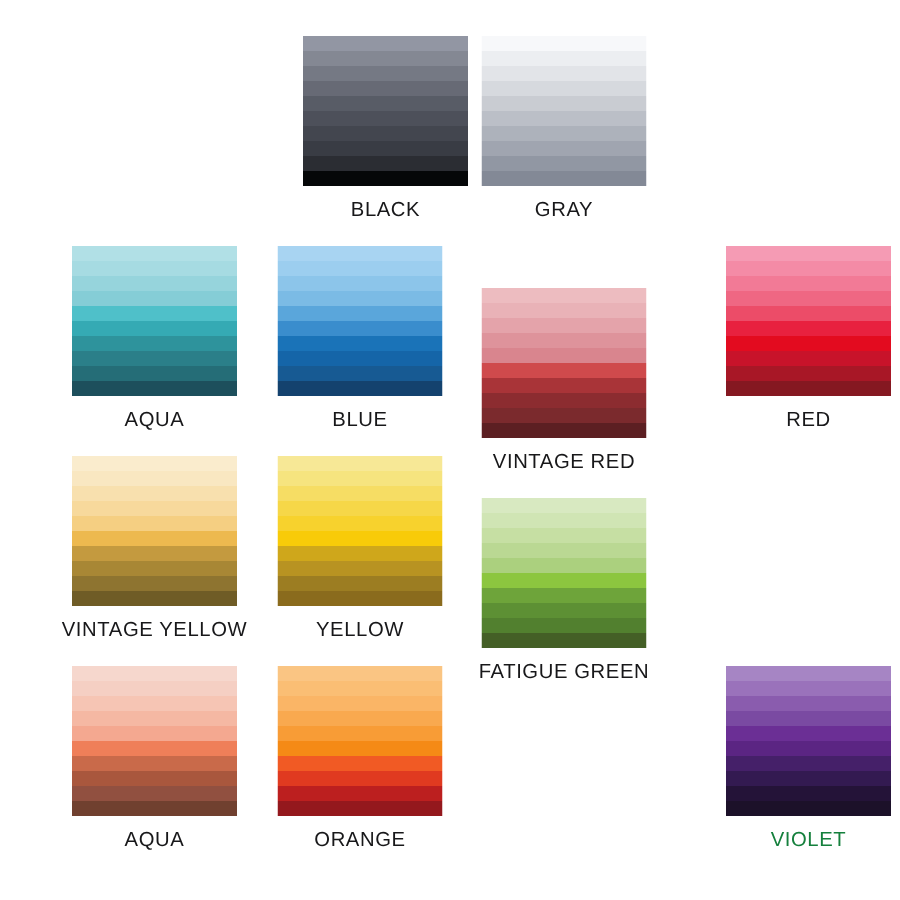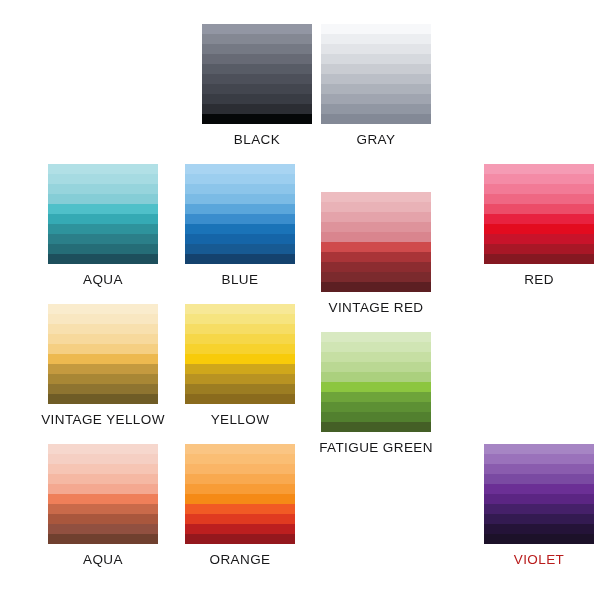--- a/index.html
+++ b/index.html
@@ -254,16 +254,16 @@
           <div class="ramp-band" title="#9a72bb" style="background: rgb(154, 114, 187);"></div>
           <div class="ramp-band" title="#8a5cae" style="background: rgb(138, 92, 174);"></div>
           <div class="ramp-band" title="#7a4aa2" style="background: rgb(122, 74, 162);"></div>
           <div class="ramp-band" title="#6b2f95" style="background: rgb(107, 47, 149);"></div>
           <div class="ramp-band" title="#5b2583" style="background: rgb(91, 37, 131);"></div>
           <div class="ramp-band" title="#452069" style="background: rgb(69, 32, 105);"></div>
           <div class="ramp-band" title="#331a51" style="background: rgb(51, 26, 81);"></div>
           <div class="ramp-band" title="#241338" style="background: rgb(36, 19, 56);"></div>
           <div class="ramp-band" title="#1c1129" style="background: rgb(28, 17, 41);"></div>
         </div>
-        <div class="swatch-label" style="color: #b91c1c;">VIOLET</div>
+        <div class="swatch-label" style="color: #15803d;">VIOLET</div>
       </div>
     </div>
 </div>
 
 </body></html>

